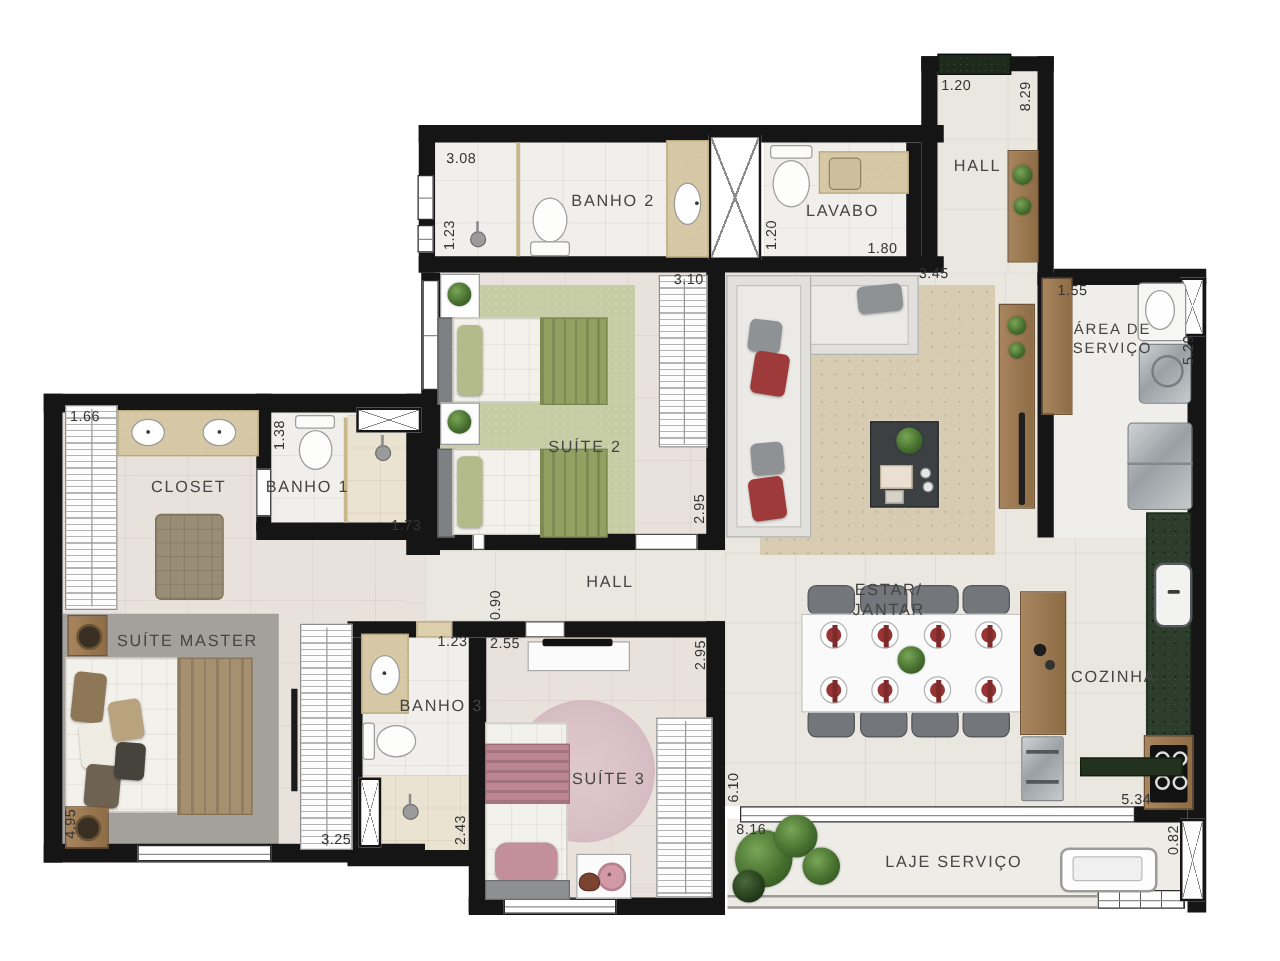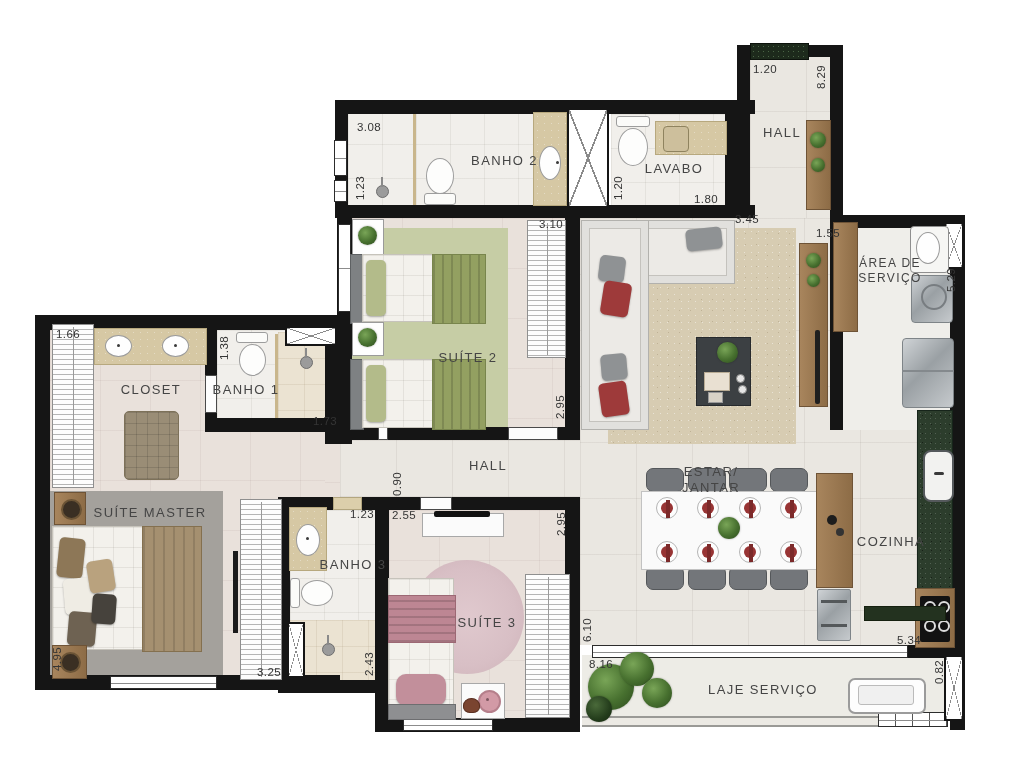--- a/index.html
+++ b/index.html
@@ -295,21 +295,21 @@
   <div class="abs" style="left:463px;top:698px;width:15px;height:13px;border-radius:50% 50% 40% 40%;background:#7a4430;border:1px solid #5a2f20;"></div>
 
   <div class="plant" style="left:588px;top:664px;width:46px;height:46px;"></div>
   <div class="plant" style="left:620px;top:652px;width:34px;height:34px;"></div>
   <div class="plant" style="left:642px;top:678px;width:30px;height:30px;"></div>
   <div class="plant" style="left:586px;top:696px;width:26px;height:26px;background:radial-gradient(circle at 38% 35%,#4a6a3a,#243d1c 60%,#16280f);"></div>
   <div class="abs" style="left:848px;top:678px;width:74px;height:32px;background:#fdfdfd;border:2px solid #9b9b9b;border-radius:7px;"></div>
   <div class="abs" style="left:858px;top:685px;width:54px;height:18px;background:#f0f0f0;border:1px solid #bbb;border-radius:3px;"></div>
 
   <div id="labels" class="abs" style="left:0;top:0;width:100%;height:100%;">
-      <div class="room-label" style="left: 496px; top: 161px; padding-left: 17px;">BANHO 2</div>
+      <div class="room-label" style="left: 482px; top: 161px; padding-left: 17px;">BANHO 2</div>
       <div class="room-label" style="left: 674px; top: 169px;">LAVABO</div>
       <div class="room-label" style="left: 782px; top: 133px;">HALL</div>
       <div class="room-label" style="left: 890px; top: 271px; font-size: 12px;">ÁREA DE
 SERVIÇO</div>
       <div class="room-label" style="left: 468px; top: 335px; margin-top: 23px;">SUÍTE 2</div>
       <div class="room-label" style="left: 151px; top: 390px;">CLOSET</div>
       <div class="room-label" style="left: 246px; top: 390px;">BANHO 1</div>
       <div class="room-label" style="left: 150px; top: 513px;">SUÍTE MASTER</div>
       <div class="room-label" style="left: 488px; top: 466px;">HALL</div>
       <div class="room-label" style="left: 353px; top: 565px;">BANHO 3</div>
@@ -317,21 +317,21 @@
       <div class="room-label" style="left: 711px; top: 480px;">ESTAR/
 JANTAR</div>
       <div class="room-label" style="left: 891px; top: 542px;">COZINHA</div>
       <div class="room-label" style="left: 763px; top: 690px;">LAJE SERVIÇO</div>
       <div class="dim" style="left: 369px; top: 127px;">3.08</div>
       <div class="dim rot" style="left: 360px; top: 188px;">1.23</div>
       <div class="dim rot" style="left: 618px; top: 188px;">1.20</div>
       <div class="dim" style="left: 706px; top: 199px;">1.80</div>
       <div class="dim" style="left: 765px; top: 69px;">1.20</div>
       <div class="dim rot" style="left: 821px; top: 77px;">8.29</div>
-      <div class="dim" style="left: 828px; top: 233px; text-align: center;">1.55</div>
+      <div class="dim" style="left: 858px; top: 233px; text-align: center;">1.55</div>
       <div class="dim rot" style="left: 951px; top: 280px;">5.29</div>
       <div class="dim" style="left: 747px; top: 219px;">3.45</div>
       <div class="dim" style="left: 551px; top: 224px;">3.10</div>
       <div class="dim rot" style="left: 560px; top: 407px;">2.95</div>
       <div class="dim" style="left: 68px; top: 334px;">1.66</div>
       <div class="dim rot" style="left: 224px; top: 348px;">1.38</div>
       <div class="dim" style="left: 325px; top: 421px;">1.73</div>
       <div class="dim rot" style="left: 397px; top: 484px;">0.90</div>
       <div class="dim rot" style="left: 57px; top: 659px;">4.95</div>
       <div class="dim" style="left: 269px; top: 672px;">3.25</div>

